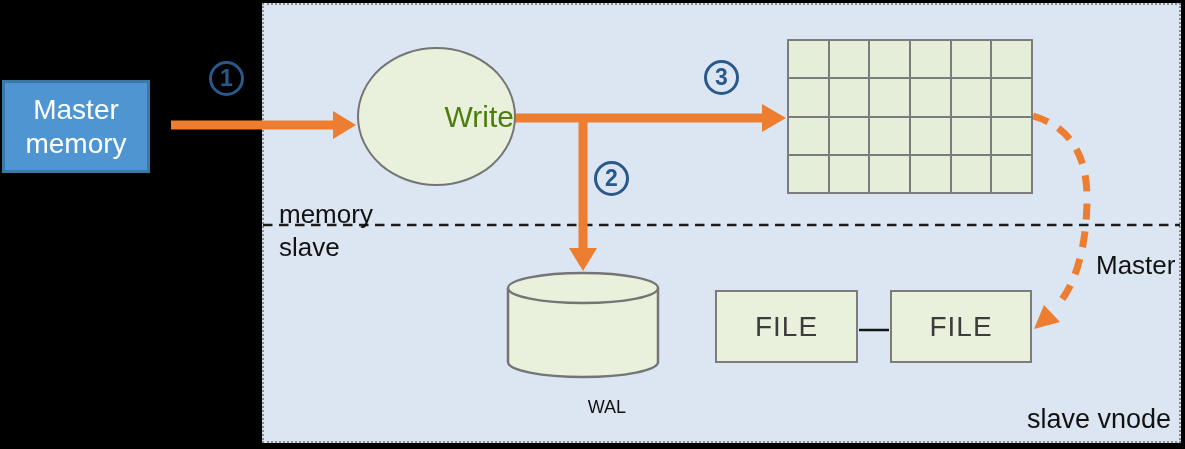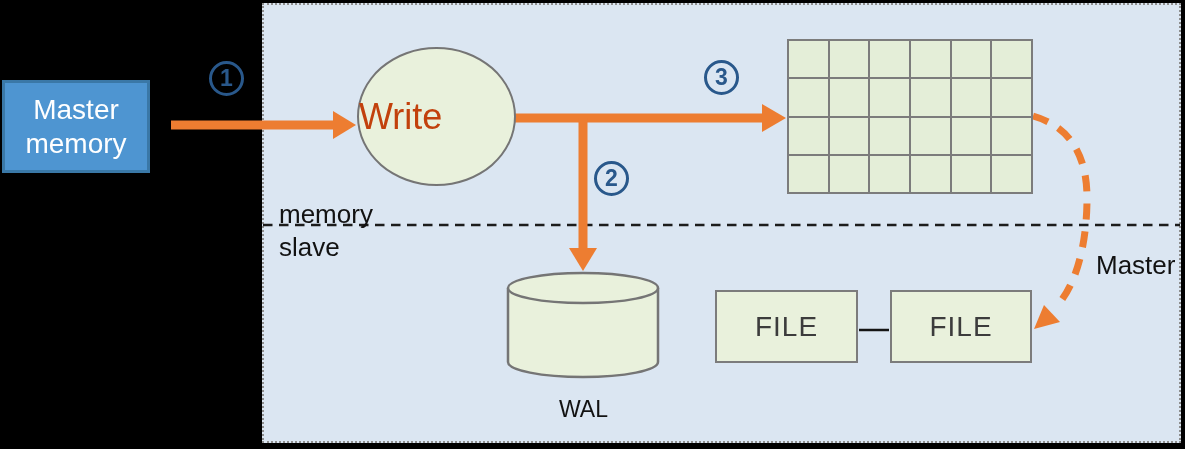--- a/index.html
+++ b/index.html
@@ -33,41 +33,41 @@
     border:3px solid var(--step-badge-blue,#29588b);color:var(--step-badge-blue,#29588b);
     display:flex;align-items:center;justify-content:center;
     font-size:23px;font-weight:600;
   }
   .step1{left:209px;top:61px;}
   .step2{left:594px;top:161px;}
   .step3{left:704px;top:60px;}
   .write-node{
     position:absolute;left:357px;top:47px;width:159px;height:139px;box-sizing:border-box;
     background:var(--node-green,#e9f1dc);border:2.5px solid var(--shape-border-gray,#757575);
-    border-radius:50%;display:flex;align-items:center;justify-content:flex-start;
-    color:#c2410c;font-size:36px;
+    border-radius:50%;display:flex;align-items:center;justify-content:flex-end;
+    color:#4d7c0f;font-size:30px;
   }
   .memtable{
     position:absolute;left:787px;top:39px;width:246px;height:155px;box-sizing:border-box;
     background:#7c7c7c;border:2px solid #7c7c7c;
     display:grid;gap:2px;
   }
   .memtable .cell{background:#e4eed8;}
   .file-box{
     position:absolute;top:290px;width:143px;height:73px;box-sizing:border-box;
     background:var(--node-green,#e9f1dc);border:2px solid #7c7c7c;
     display:flex;align-items:center;justify-content:center;
     color:#3c3c3c;font-size:28px;letter-spacing:1px;
   }
   .file1{left:715px;}
   .file2{left:890px;width:142px;}
   .lbl{position:absolute;color:#121212;line-height:1;white-space:nowrap;}
   .lbl-memory{left:279px;top:201px;font-size:26px;}
   .lbl-disk{left:279px;top:234px;font-size:26px;}
-  .lbl-wal{left:541px;top:398px;width:85px;text-align:center;font-size:23px;}
+  .lbl-wal{left:541px;top:398px;width:85px;text-align:right;font-size:18px;}
   .lbl-flush{left:1096px;top:252px;font-size:26px;}
   .lbl-slave{left:1027px;top:406px;font-size:27px;}
 </style>
 </head>
 <body>
 
 <div class="canvas">
 
   <div class="panel"></div>
 
@@ -140,20 +140,21 @@
       <div class="cell"></div>
       <div class="cell"></div>
       <div class="cell"></div>
       <div class="cell"></div>
     </div>
 
   <div class="lbl lbl-memory">memory</div>
   <div class="lbl lbl-disk">slave</div>
   <div class="lbl lbl-wal">WAL</div>
   <div class="lbl lbl-flush">Master</div>
+  <div class="lbl lbl-slave">slave vnode</div>
 
   <div class="file-box file1">
     <span>FILE</span>
   </div>
   <div class="file-box file2">
     <span>FILE</span>
   </div>
 
 </div>
 

